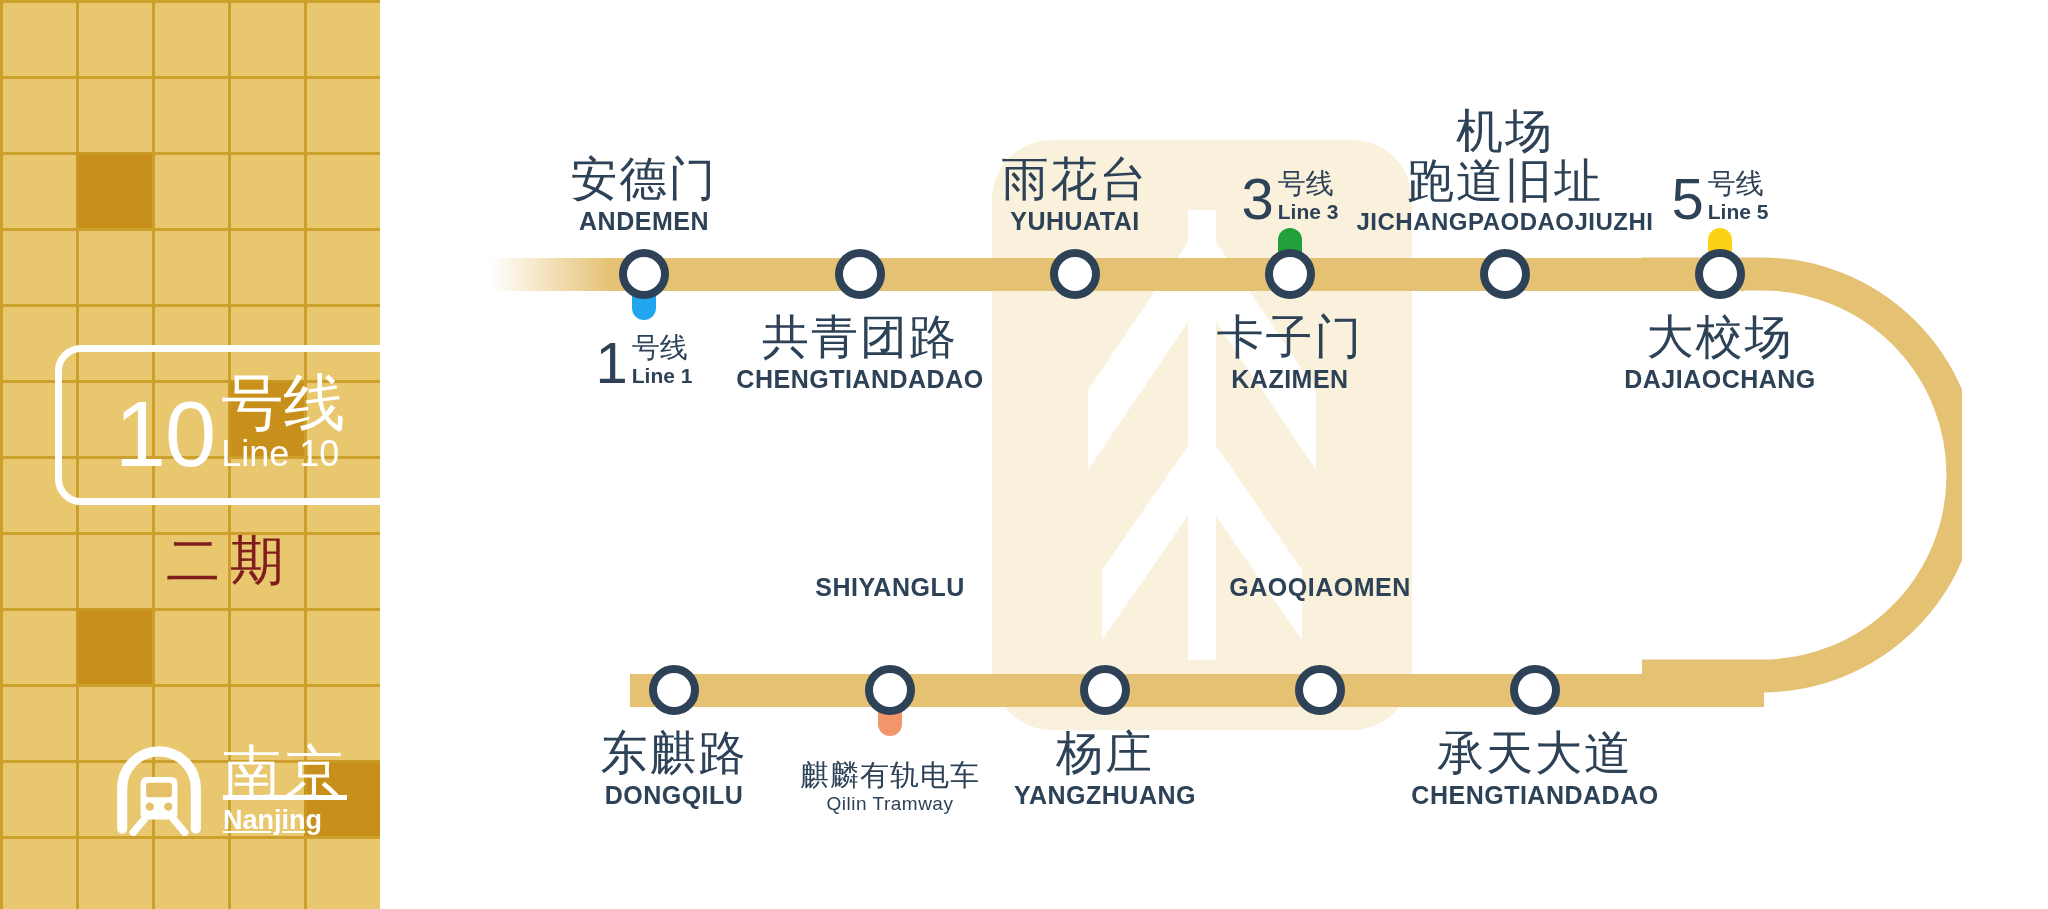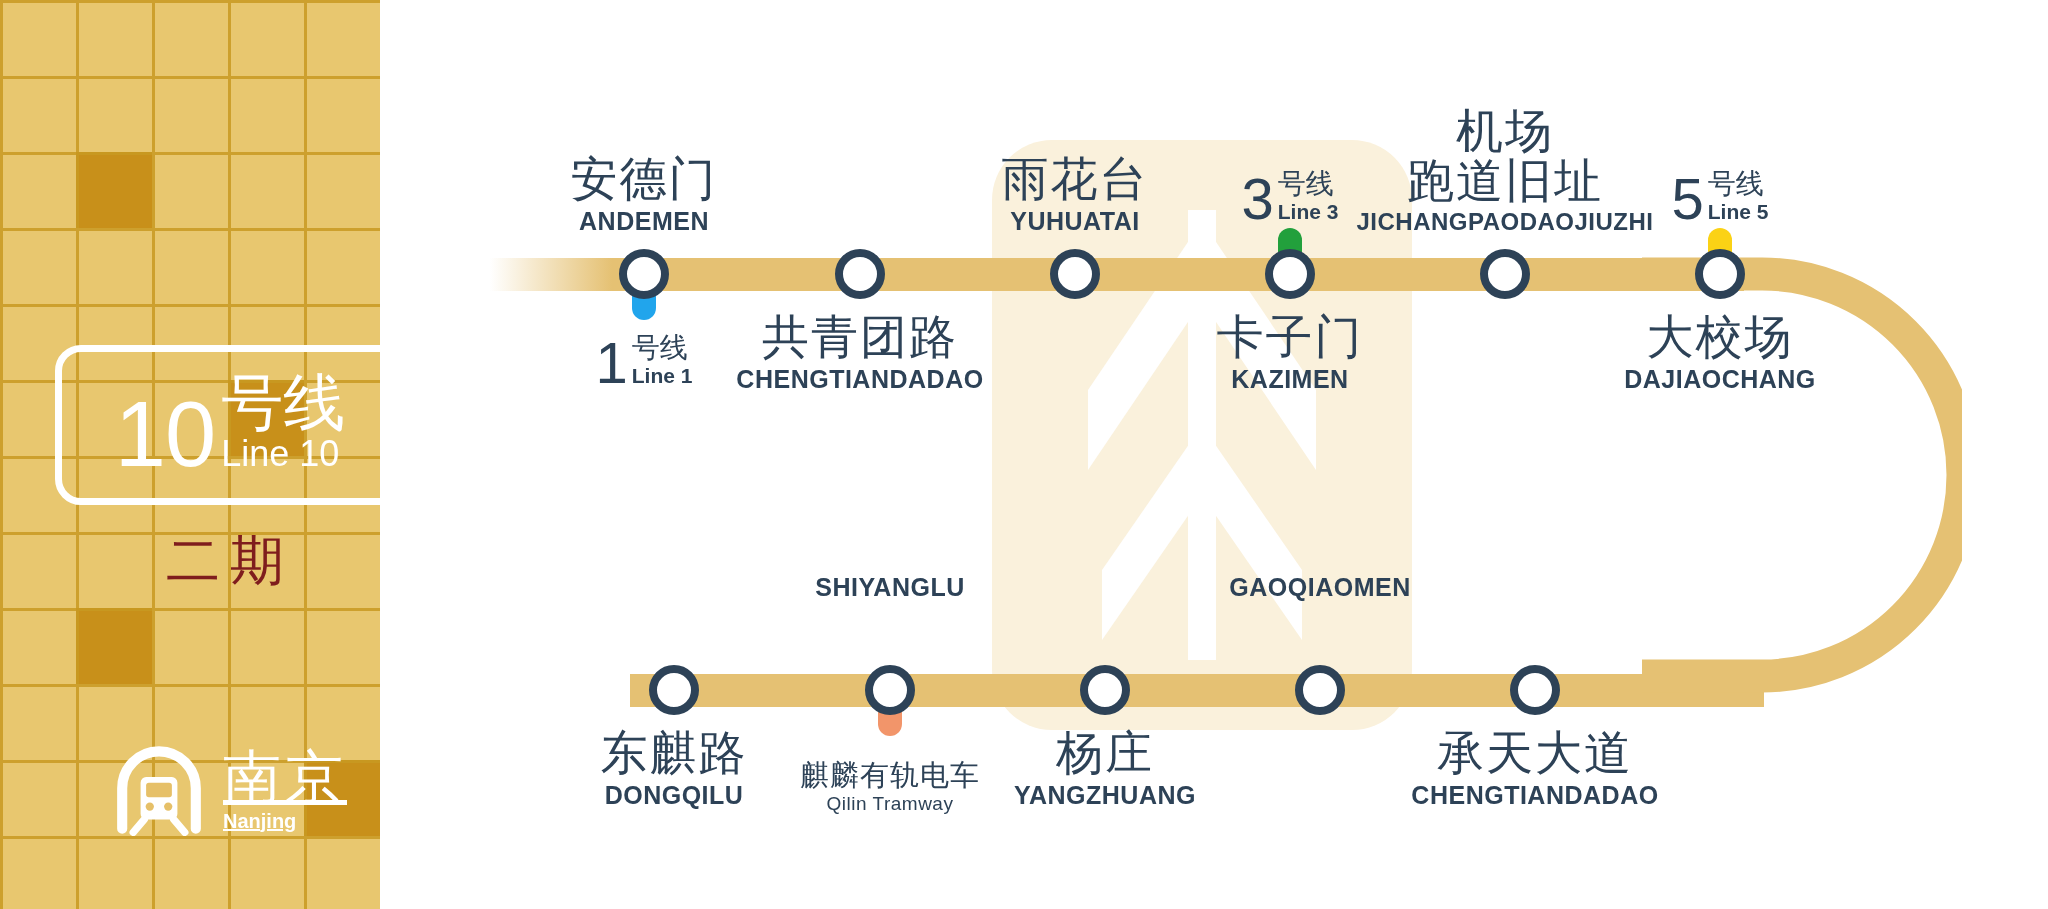--- a/index.html
+++ b/index.html
@@ -47,21 +47,21 @@
     text-align:center; color:#7f1d1d; font-size:54px; letter-spacing:10px;
   }
 
   #city-block {
     position:absolute; left:55px; top:735px; width:350px; height:110px;
     display:flex; align-items:center; justify-content:center; gap:18px;
   }
   #metro-logo { width:92px; height:92px; flex:none; }
   #city-text { display:flex; flex-direction:column; color:#fff;text-decoration:underline; }
   #city-cn { font-size:58px; line-height:1; letter-spacing:4px; }
-  #city-en { font-size:20px; line-height:1.2; margin-top:3px; font-weight:bold; }
+  #city-en { font-size:27px; line-height:1.2; margin-top:3px; font-weight:bold; }
 
   
   #map { position:absolute; left:462px; top:0; width:1586px; height:909px; }
   #watermark { position:absolute; left:530px; top:140px; width:420px; height:590px; }
 
   .track { position:absolute; background:#e5c173; }
   #track-top {
     left:20px; top:258px; width:1262px; height:33px;
     background:linear-gradient(to right,
       rgba(229,193,115,0) 0px, rgba(229,193,115,0) 8px,

